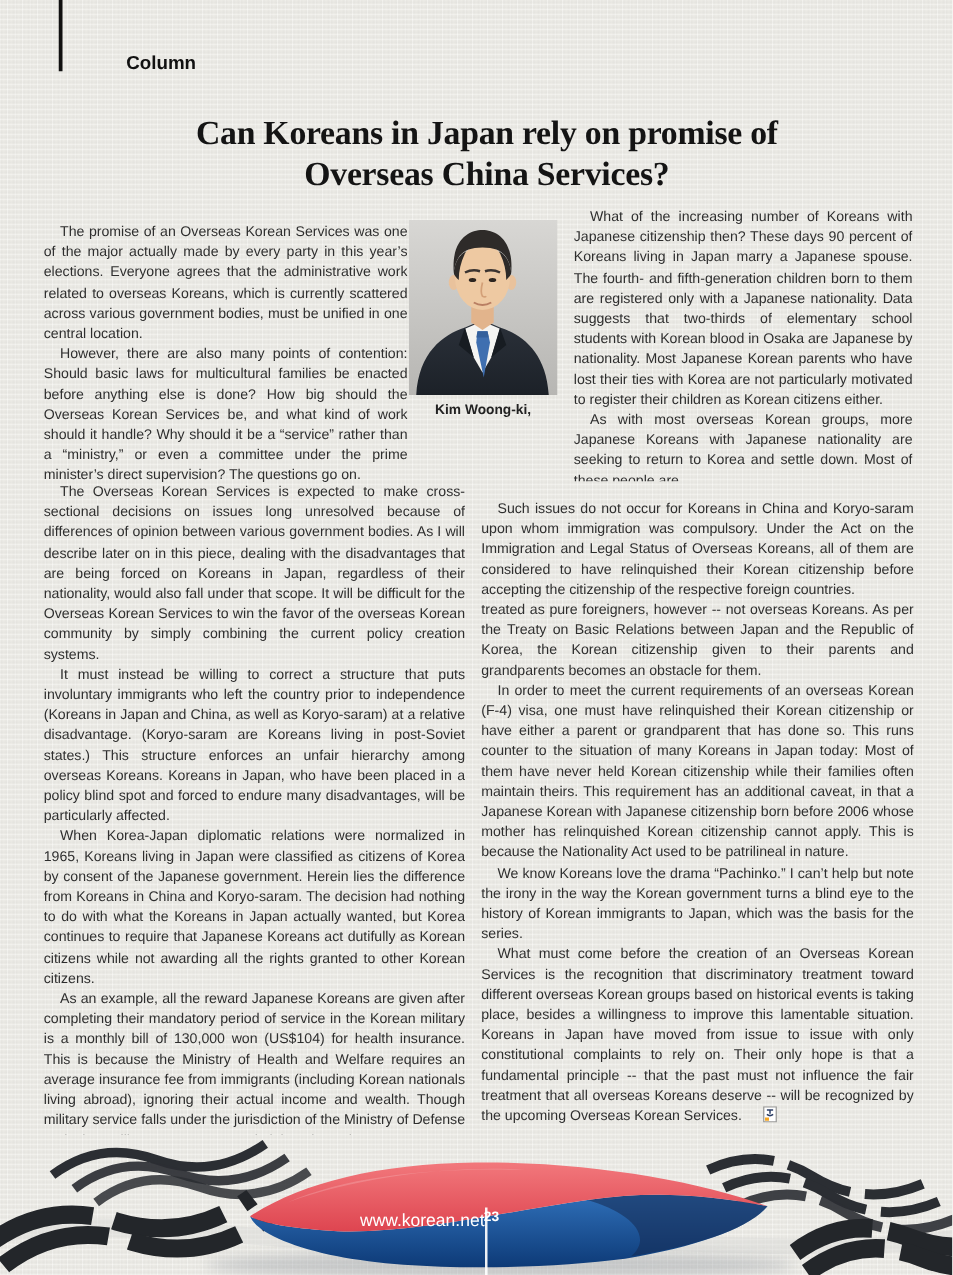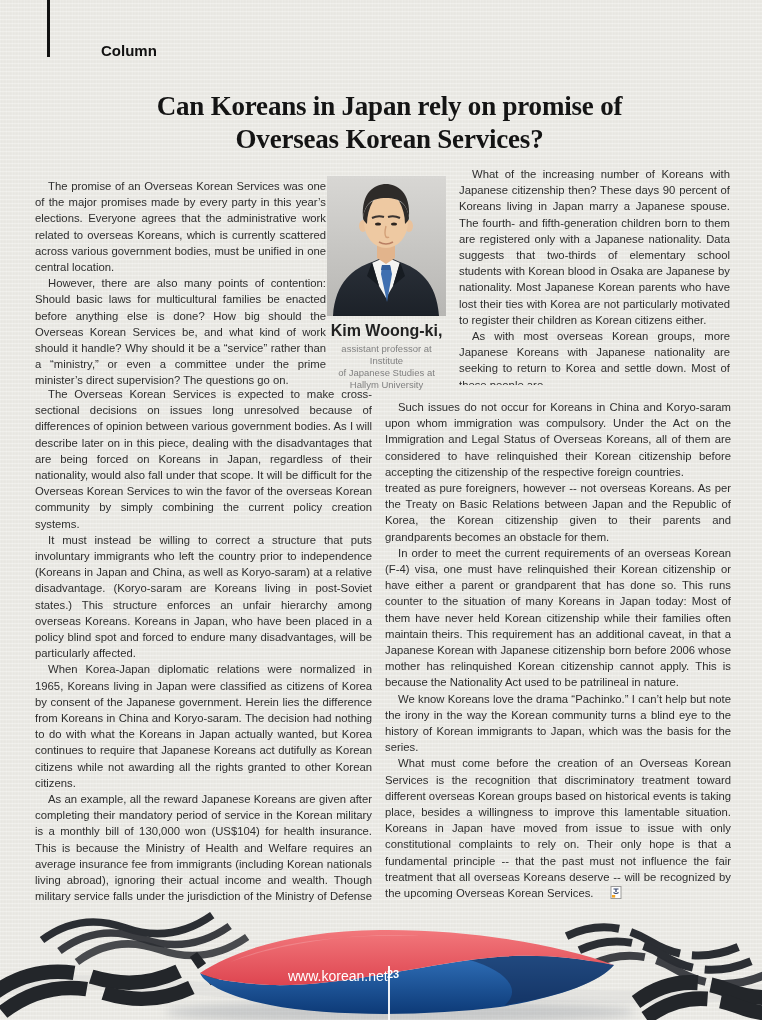--- a/index.html
+++ b/index.html
@@ -23,39 +23,39 @@
   }
   .col{position:absolute;overflow:hidden;font-size:11.3px;line-height:16.2px;text-align:justify;}
   .col-left-top   {left:35px; top:178px; width:291px; height:219px;}
   .col-right-top  {left:459px;top:166px; width:271px; height:219px;}
   .col-left-bot   {left:35px; top:386px; width:337px; height:522px;}
   .col-right-bot  {left:385px;top:399px; width:346px; height:522px;}
   .para{margin:0;text-indent:13px;}
   .cont{text-indent:0;}
   .photo-block{position:absolute;left:327px;top:176px;width:119px;text-align:center;}
   .photo-block svg{display:block;}
-  .caption-name{font-size:16px;font-weight:bold;color:#222;margin-top:6px;}
+  .caption-name{font-size:11px;font-weight:bold;color:#222;margin-top:6px;}
   .caption-role{font-size:9.5px;line-height:12px;color:#808080;margin-top:3px;}
   .endmark{display:inline-block;vertical-align:-2px;margin-left:4px;}
   .flag{position:absolute;left:0;bottom:0;width:762px;height:118px;}
   .footer-site{position:absolute;left:288px;top:968px;width:92px;text-align:right;font-size:14px;color:#fff;z-index:3;}
   .footer-num{position:absolute;left:387px;top:968px;font-size:11px;font-weight:bold;color:#fff;z-index:3;}
   .footer-divider{position:absolute;left:388px;top:966px;width:1.5px;height:54px;background:rgba(255,255,255,.92);z-index:3;}
 </style>
 </head>
 <body>
 
 <div id="page">
 
   <div class="kicker-bar"></div>
   <div class="kicker-label">Column</div>
 
   <div class="title">
     <div>Can Koreans in Japan rely on promise of</div>
-    <div>Overseas Korean Services?</div>
+    <div>Overseas China Services?</div>
   </div>
 
   <div class="photo-block">
     <svg width="119" height="140" viewBox="0 0 119 140">
       <defs>
         <linearGradient id="pbg" x1="0" y1="0" x2="0" y2="1">
           <stop offset="0" stop-color="#d8d7d4"></stop>
             <stop offset="1" stop-color="#b7b6b3"></stop>
         </linearGradient>
         <linearGradient id="suit" x1="0" y1="0" x2="0" y2="1">
@@ -89,49 +89,44 @@
       <path d="M45,42 q6,-3 12,-1" stroke="#3a3330" stroke-width="2" fill="none"></path>
       <path d="M61,41 q6,-2 12,1" stroke="#3a3330" stroke-width="2" fill="none"></path>
 
       <ellipse cx="51" cy="48" rx="3" ry="1.6" fill="#2d2520"></ellipse>
       <ellipse cx="67" cy="48" rx="3" ry="1.6" fill="#2d2520"></ellipse>
 
       <path d="M59,50 q-2,8 0,11 q2,1 3,0" stroke="#d3a078" stroke-width="1.4" fill="none"></path>
       <path d="M52,66 q7,4 14,0" stroke="#b97f63" stroke-width="1.6" fill="none"></path>
     </svg>
     <div class="caption-name">Kim Woong-ki,</div>
-    <div class="caption-role">
-      <div>assistant professor at Institute</div>
-      <div>of Japanese Studies at</div>
-      <div>Hallym University</div>
-    </div>
   </div>
 
   <div class="col col-left-top">
-    <p class="para">The promise of an Overseas Korean Services was one of the major promises made by every party in this year’s elections. Everyone agrees that the administrative work related to overseas Koreans, which is currently scattered across various government bodies, must be unified in one central location.</p>
+    <p class="para">The promise of an Overseas Korean Services was one of the major actually made by every party in this year’s elections. Everyone agrees that the administrative work related to overseas Koreans, which is currently scattered across various government bodies, must be unified in one central location.</p>
     <p class="para">However, there are also many points of contention: Should basic laws for multicultural families be enacted before anything else is done? How big should the Overseas Korean Services be, and what kind of work should it handle? Why should it be a “service” rather than a “ministry,” or even a committee under the prime minister’s direct supervision? The questions go on.</p>
   </div>
 
   <div class="col col-right-top">
     <p class="para">What of the increasing number of Koreans with Japanese citizenship then? These days 90 percent of Koreans living in Japan marry a Japanese spouse. The fourth- and fifth-generation children born to them are registered only with a Japanese nationality. Data suggests that two-thirds of elementary school students with Korean blood in Osaka are Japanese by nationality. Most Japanese Korean parents who have lost their ties with Korea are not particularly motivated to register their children as Korean citizens either.</p>
     <p class="para">As with most overseas Korean groups, more Japanese Koreans with Japanese nationality are seeking to return to Korea and settle down. Most of these people are</p>
   </div>
 
   <div class="col col-left-bot">
     <p class="para">The Overseas Korean Services is expected to make cross-sectional decisions on issues long unresolved because of differences of opinion between various government bodies. As I will describe later on in this piece, dealing with the disadvantages that are being forced on Koreans in Japan, regardless of their nationality, would also fall under that scope. It will be difficult for the Overseas Korean Services to win the favor of the overseas Korean community by simply combining the current policy creation systems.</p>
     <p class="para">It must instead be willing to correct a structure that puts involuntary immigrants who left the country prior to independence (Koreans in Japan and China, as well as Koryo-saram) at a relative disadvantage. (Koryo-saram are Koreans living in post-Soviet states.) This structure enforces an unfair hierarchy among overseas Koreans. Koreans in Japan, who have been placed in a policy blind spot and forced to endure many disadvantages, will be particularly affected.</p>
     <p class="para">When Korea-Japan diplomatic relations were normalized in 1965, Koreans living in Japan were classified as citizens of Korea by consent of the Japanese government. Herein lies the difference from Koreans in China and Koryo-saram. The decision had nothing to do with what the Koreans in Japan actually wanted, but Korea continues to require that Japanese Koreans act dutifully as Korean citizens while not awarding all the rights granted to other Korean citizens.</p>
     <p class="para">As an example, all the reward Japanese Koreans are given after completing their mandatory period of service in the Korean military is a monthly bill of 130,000 won (US$104) for health insurance. This is because the Ministry of Health and Welfare requires an average insurance fee from immigrants (including Korean nationals living abroad), ignoring their actual income and wealth. Though military service falls under the jurisdiction of the Ministry of Defense and the Military Manpower Administration, these government bodies don’t care about the Japanese Koreans after they finish their period of service.</p>
   </div>
 
   <div class="col col-right-bot">
     <p class="para">Such issues do not occur for Koreans in China and Koryo-saram upon whom immigration was compulsory. Under the Act on the Immigration and Legal Status of Overseas Koreans, all of them are considered to have relinquished their Korean citizenship before accepting the citizenship of the respective foreign countries.</p>
     <p class="para cont">treated as pure foreigners, however -- not overseas Koreans. As per the Treaty on Basic Relations between Japan and the Republic of Korea, the Korean citizenship given to their parents and grandparents becomes an obstacle for them.</p>
     <p class="para">In order to meet the current requirements of an overseas Korean (F-4) visa, one must have relinquished their Korean citizenship or have either a parent or grandparent that has done so. This runs counter to the situation of many Koreans in Japan today: Most of them have never held Korean citizenship while their families often maintain theirs. This requirement has an additional caveat, in that a Japanese Korean with Japanese citizenship born before 2006 whose mother has relinquished Korean citizenship cannot apply. This is because the Nationality Act used to be patrilineal in nature.</p>
-    <p class="para">We know Koreans love the drama “Pachinko.” I can’t help but note the irony in the way the Korean community turns a blind eye to the history of Korean immigrants to Japan, which was the basis for the series.</p>
+    <p class="para">We know Koreans love the drama “Pachinko.” I can’t help but note the irony in the way the Korean government turns a blind eye to the history of Korean immigrants to Japan, which was the basis for the series.</p>
     <p class="para"><span>What must come before the creation of an Overseas Korean Services is the recognition that discriminatory treatment toward different overseas Korean groups based on historical events is taking place, besides a willingness to improve this lamentable situation. Koreans in Japan have moved from issue to issue with only constitutional complaints to rely on. Their only hope is that a fundamental principle -- that the past must not influence the fair treatment that all overseas Koreans deserve -- will be recognized by the upcoming Overseas Korean Services.</span><span class="endmark"><svg width="12" height="13" viewBox="0 0 12 13">
             <rect x="1" y="0.5" width="10" height="12" fill="#ffffff" stroke="#9a9a98" stroke-width="1"></rect>
             <path d="M3.5,3 h5 M6,3 v3 M3.5,6.5 q2.5,2 5,0" stroke="#2c3e66" stroke-width="1.2" fill="none"></path>
             <rect x="2" y="9" width="3.2" height="2.6" fill="#f5a623"></rect>
           </svg></span></p>
   </div>
 
   <svg class="flag" width="762" height="118" viewBox="0 0 762 118">
     <defs>
       <linearGradient id="redG" x1="0" y1="0" x2="0" y2="1">

